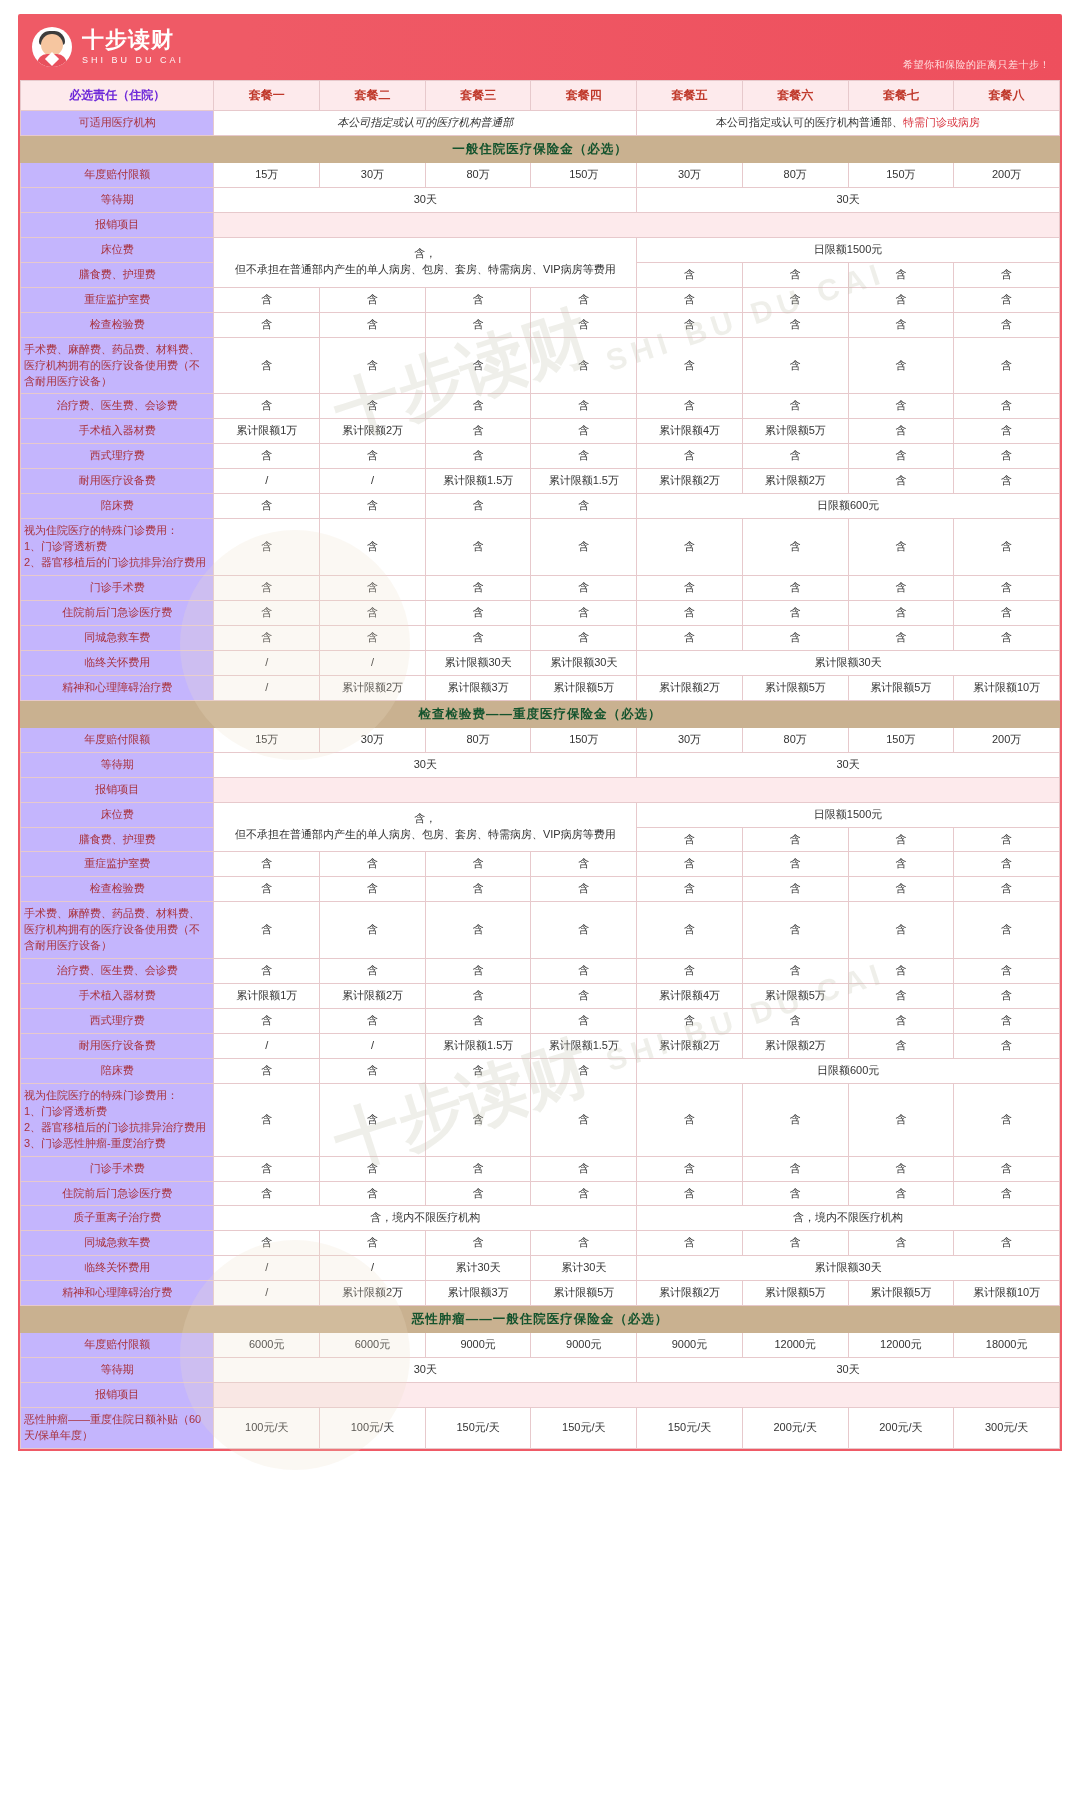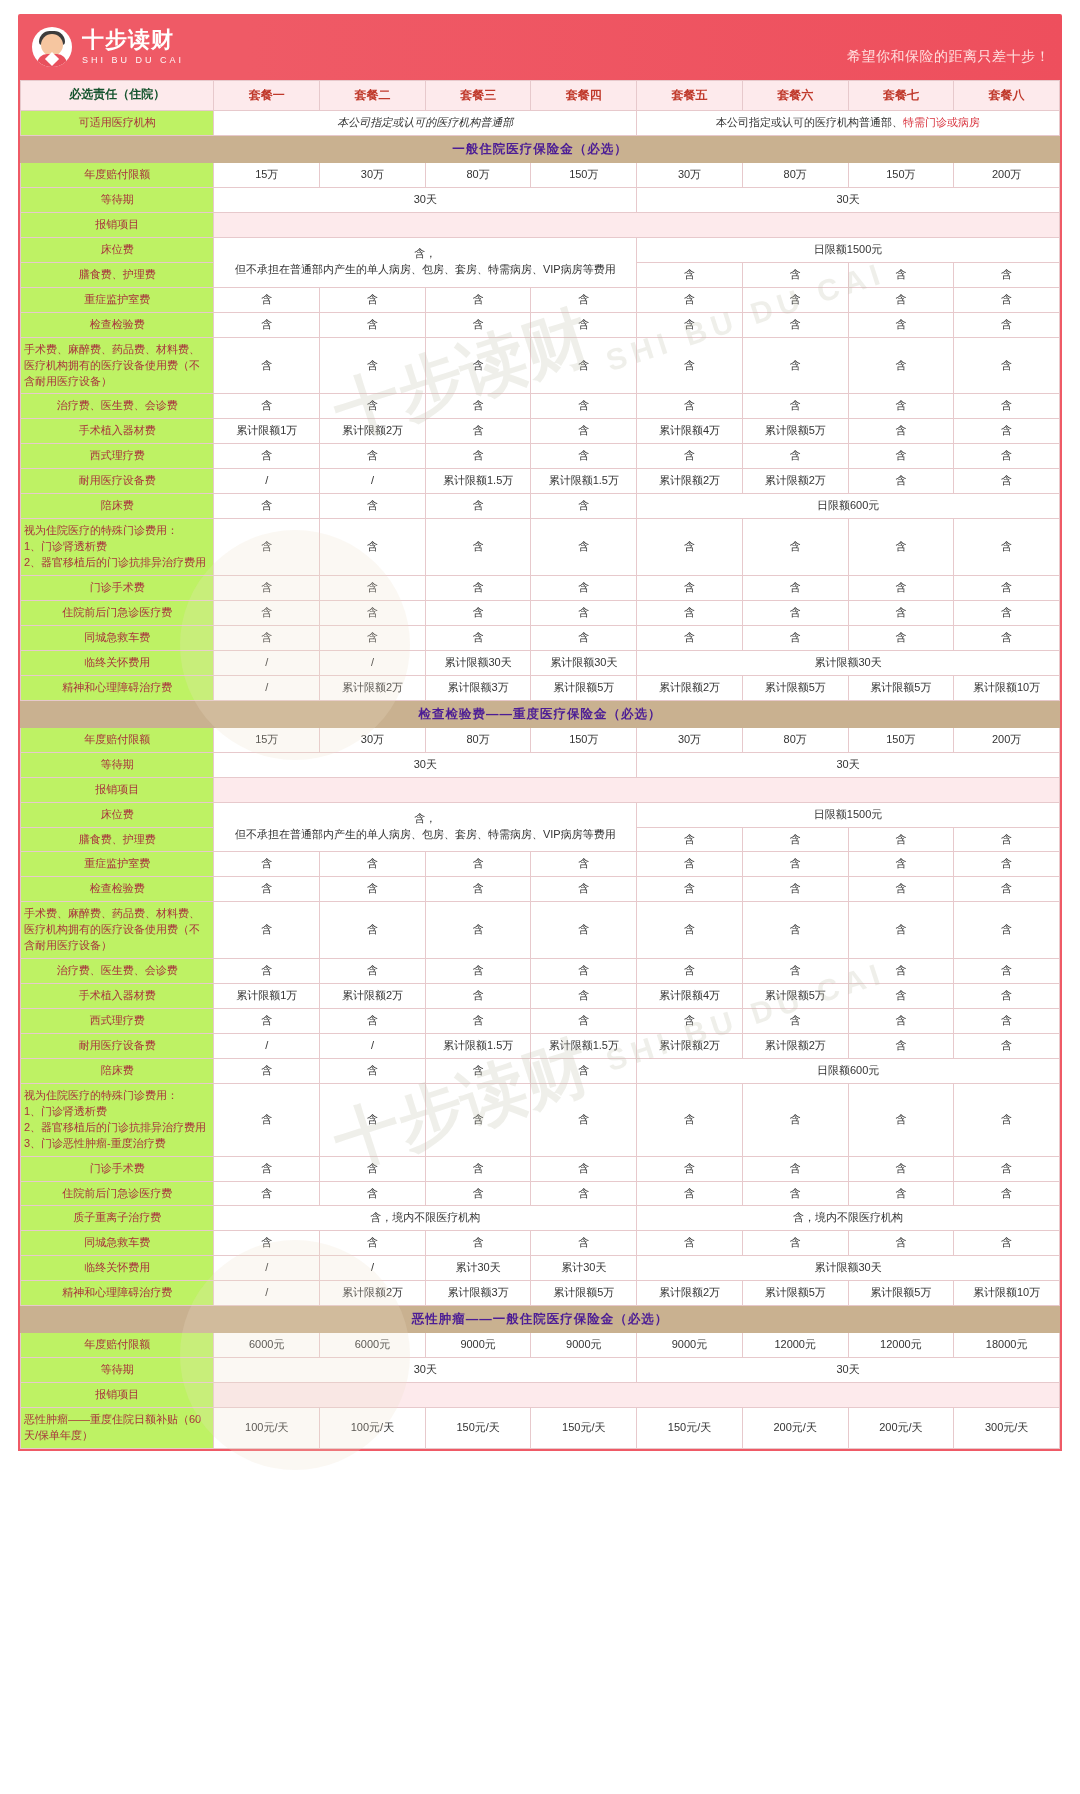--- a/index.html
+++ b/index.html
@@ -66,23 +66,23 @@
     text-align:center;
     color:#fff;
     font-size:26px;
     font-weight:bold;
     letter-spacing:2px;
     margin-left:-100px;
   }
   .slogan {
     position:absolute;
     right:12px;
-    bottom:14px;
+    bottom:8px;
     color:#ffdede;
-    font-size:14px;
+    font-size:10px;
     letter-spacing:.5px;
   }
   
   table.tbl {
     width:100%;
     border-collapse:collapse;
     table-layout:fixed;
     font-size:11px;
   }
   table.tbl td, table.tbl th {
@@ -96,34 +96,34 @@
   col.c-label { width:172px; }
   col.c-pkg   { width:94px; }
 
   thead th {
     background:#fdeaec;
     color:#c0392b;
     font-weight:bold;
     font-size:12px;
     height:30px;
   }
-  thead th.lbl { color:#14532d;font-family:Liberation Mono, monospace; }
+  thead th.lbl { color:#6d28d9; }
   td.label {
-    background:#bef264;
+    background:#c4b5fd;
     color:#a8323d;
     text-align:center;
     font-size:11px;
     padding:5px 6px;
     line-height:1.5;
   }
   td.label.left { text-align:left; }
   td.val { background:#ffffff; color:#333; }
   tr.section td {
     background:#c9b190;
-    color:#4c1d95;
+    color:#14532d;
     font-weight:bold;
     font-size:12.5px;
     height:26px;
     letter-spacing:1px;
     border-color:#c9b190;
   }
   tr.pinkrow td.val { background:#fdeaec; }
   .redtext { color:#d9343f;text-align:center; }
   
   .wm {

